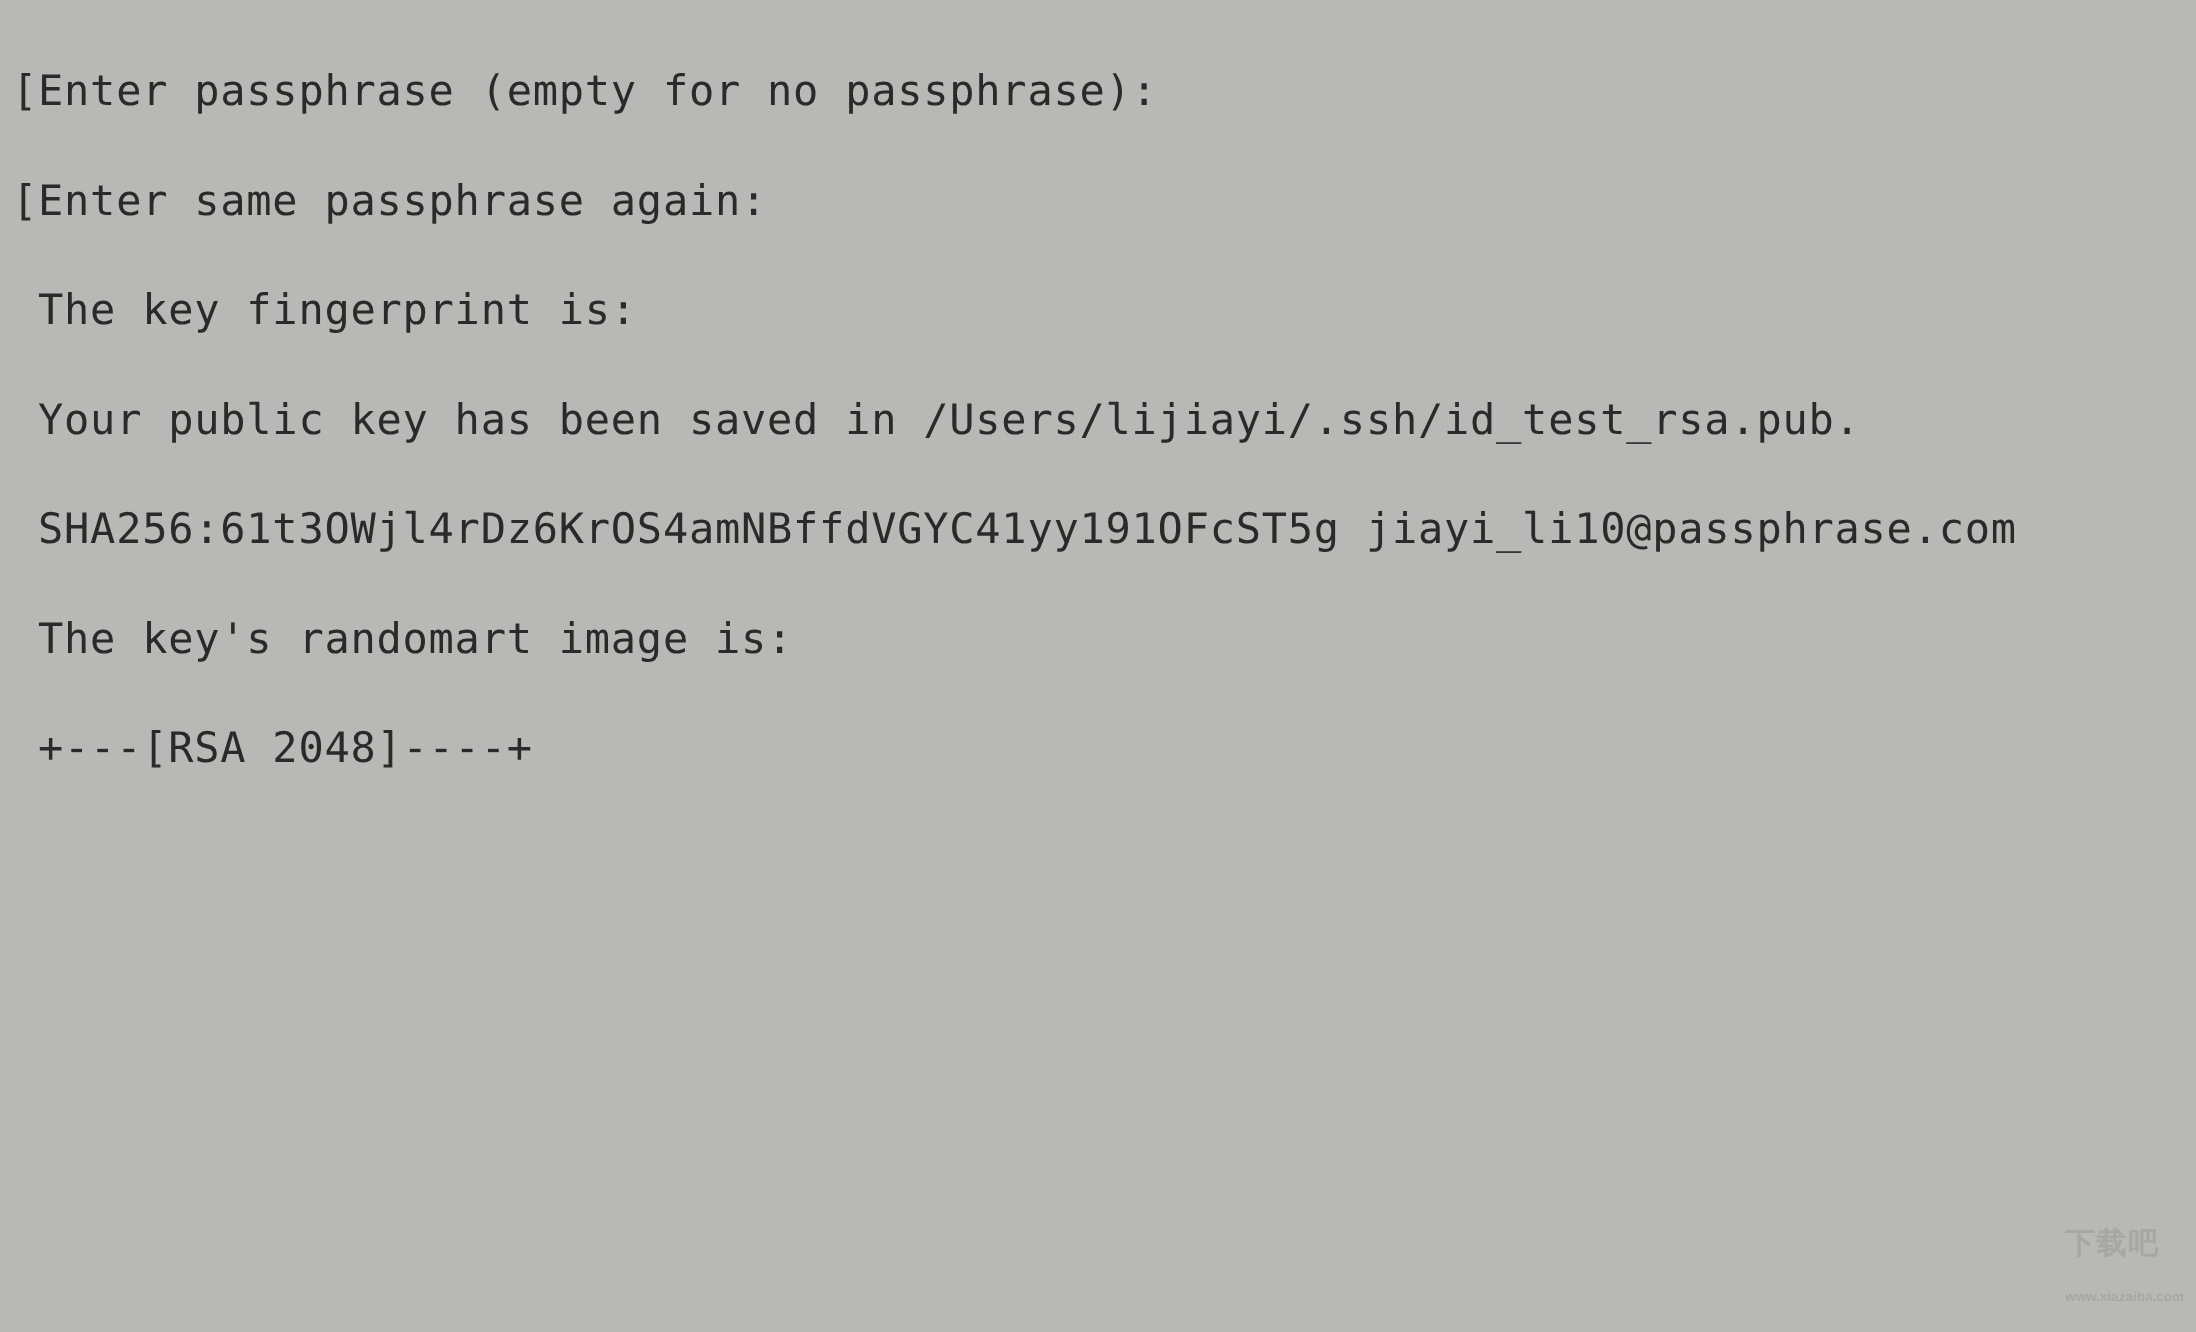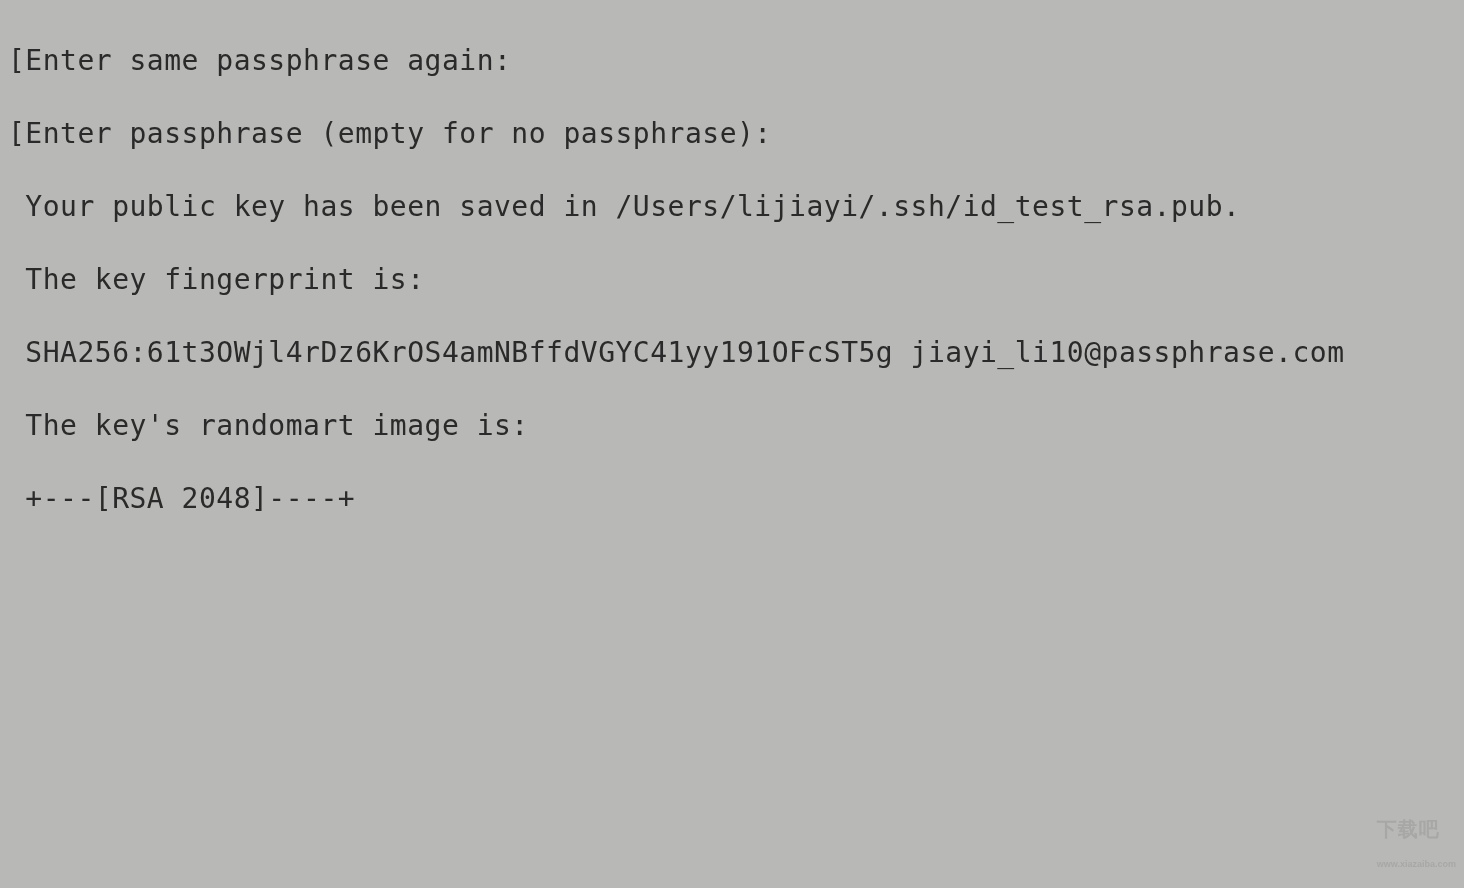--- a/index.html
+++ b/index.html
@@ -39,24 +39,24 @@
       font-size: 9px;
       letter-spacing: 0;
       text-align: right;
       margin-top: -2px;
     }
   </style>
 </head>
 <body>
 
 <div class="terminal">
+<div>[Enter passphrase (empty for no passphrase):</div>
 <div>[Enter same passphrase again:</div>
-<div>[Enter passphrase (empty for no passphrase):</div>
+<div> The key fingerprint is:</div>
 <div> Your public key has been saved in /Users/lijiayi/.ssh/id_test_rsa.pub.</div>
-<div> The key fingerprint is:</div>
 <div> SHA256:61t3OWjl4rDz6KrOS4amNBffdVGYC41yy191OFcST5g jiayi_li10@passphrase.com</div>
 <div> The key's randomart image is:</div>
 <div> +---[RSA 2048]----+</div>
 
 
 
 
 
 
 

